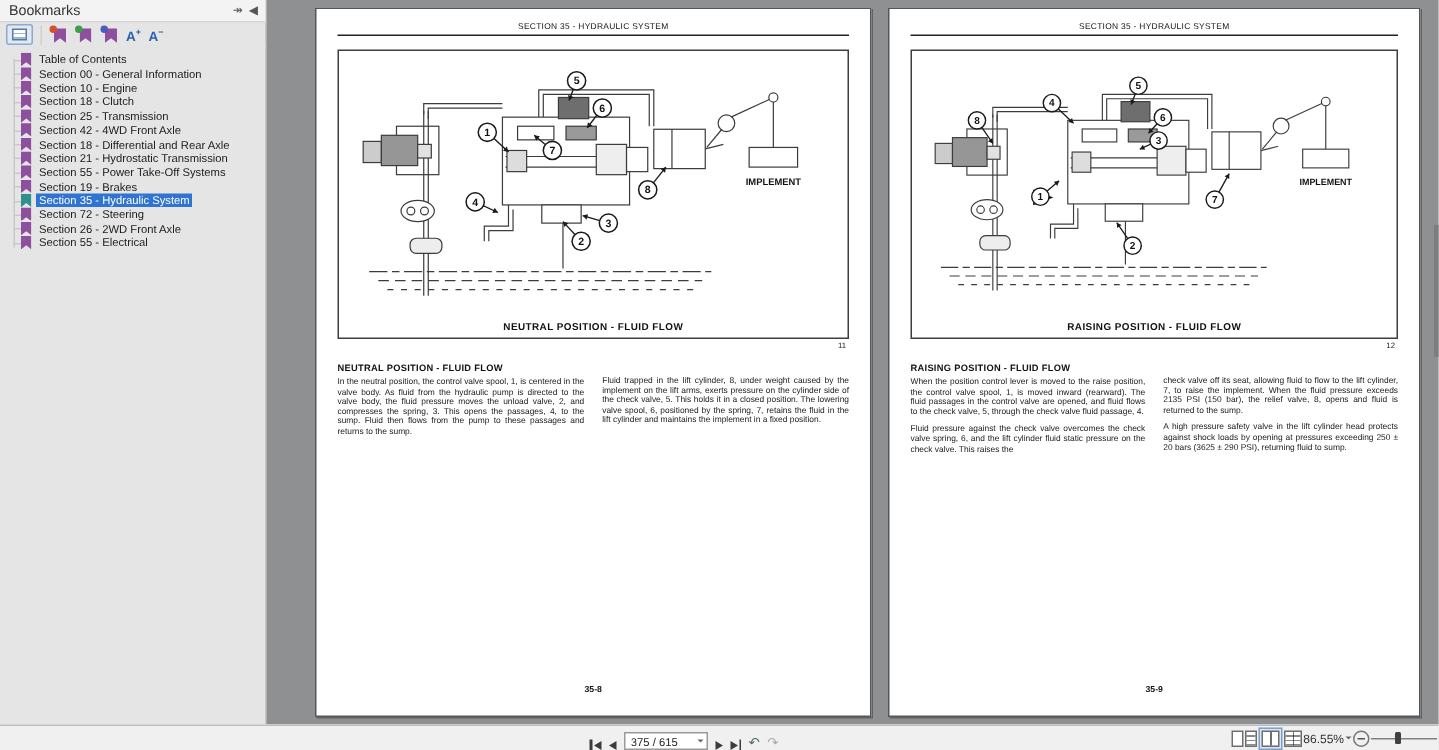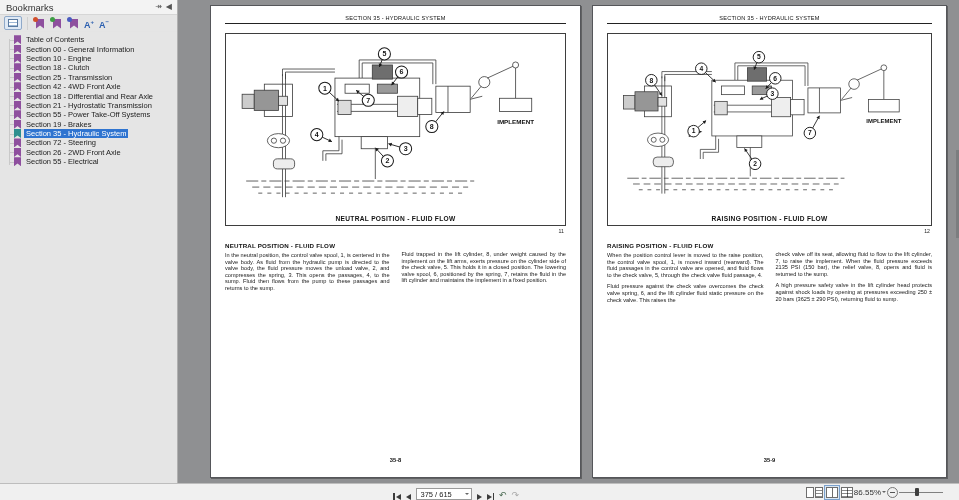--- a/index.html
+++ b/index.html
@@ -74,21 +74,21 @@
   .endbar { width:1.5px; height:7px; background:#3c3c3c; }
   .pagebox { position:relative; width:56px; height:12px; background:#fff; border:1px solid #9a9a9a; }
   .pagebox input { position:absolute; inset:0; border:0; width:100%; height:100%;
     font-family:"Liberation Sans", sans-serif; font-size:7.5px; padding:0 10px 0 4px;
     color:#222; background:transparent; outline:none; }
   .pagebox .caret { position:absolute; right:2px; top:4px; width:0; height:0;
     border:2.5px solid transparent; border-top-color:#666; }
   .hist { font-size:9px; line-height:9px; cursor:pointer; }
   .hist.on  { color:#4a6a52; }
   .hist.off { color:#a8a8a8; }
-  .sb-right { position:absolute; right:16px; top:0; height:16px; display:flex;
+  .sb-right { position:absolute; right:1px; top:0; height:16px; display:flex;
     align-items:center; gap:1px; }
   .ly { height:11px; border:1px solid #6e6e6e; background:#fff; cursor:pointer; }
   .ly.single { width:8px; }
   .ly.cont { width:8px; background:repeating-linear-gradient(#fff 0 2px, #8a8a8a 2px 3px); }
   .ly.two { width:12px; background:linear-gradient(90deg,#fff 0 5px,#6e6e6e 5px 6px,#fff 6px); }
   .ly.twocont { width:12px; background:repeating-linear-gradient(#fff 0 2px, #8a8a8a 2px 3px),
     linear-gradient(90deg,#fff 0 5px,#6e6e6e 5px 6px,#fff 6px); background-blend-mode:multiply; }
   .sel-wrap { border:1px solid #7aa0cc; background:#dbe7f3; padding:1px; display:flex; }
   .zoom-label { font-size:8px; color:#333; }
   .caret-s { width:0; height:0; border:2.5px solid transparent; border-top-color:#666;

